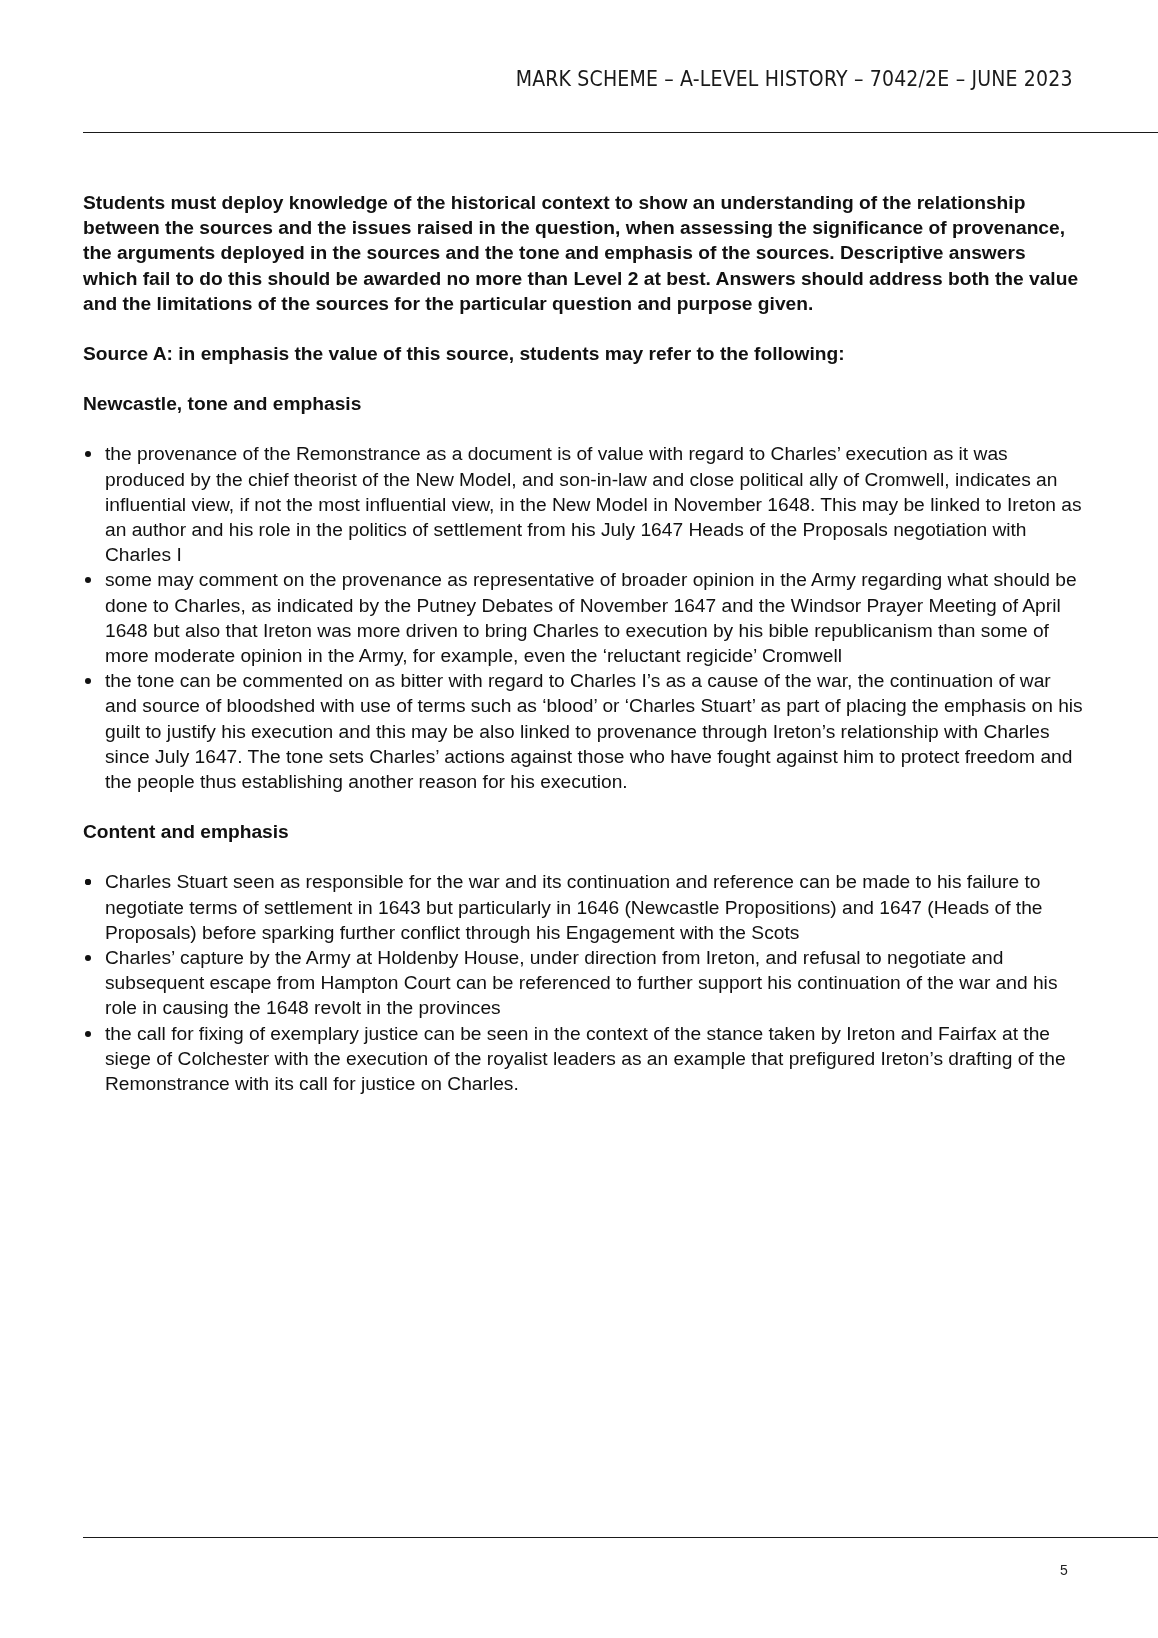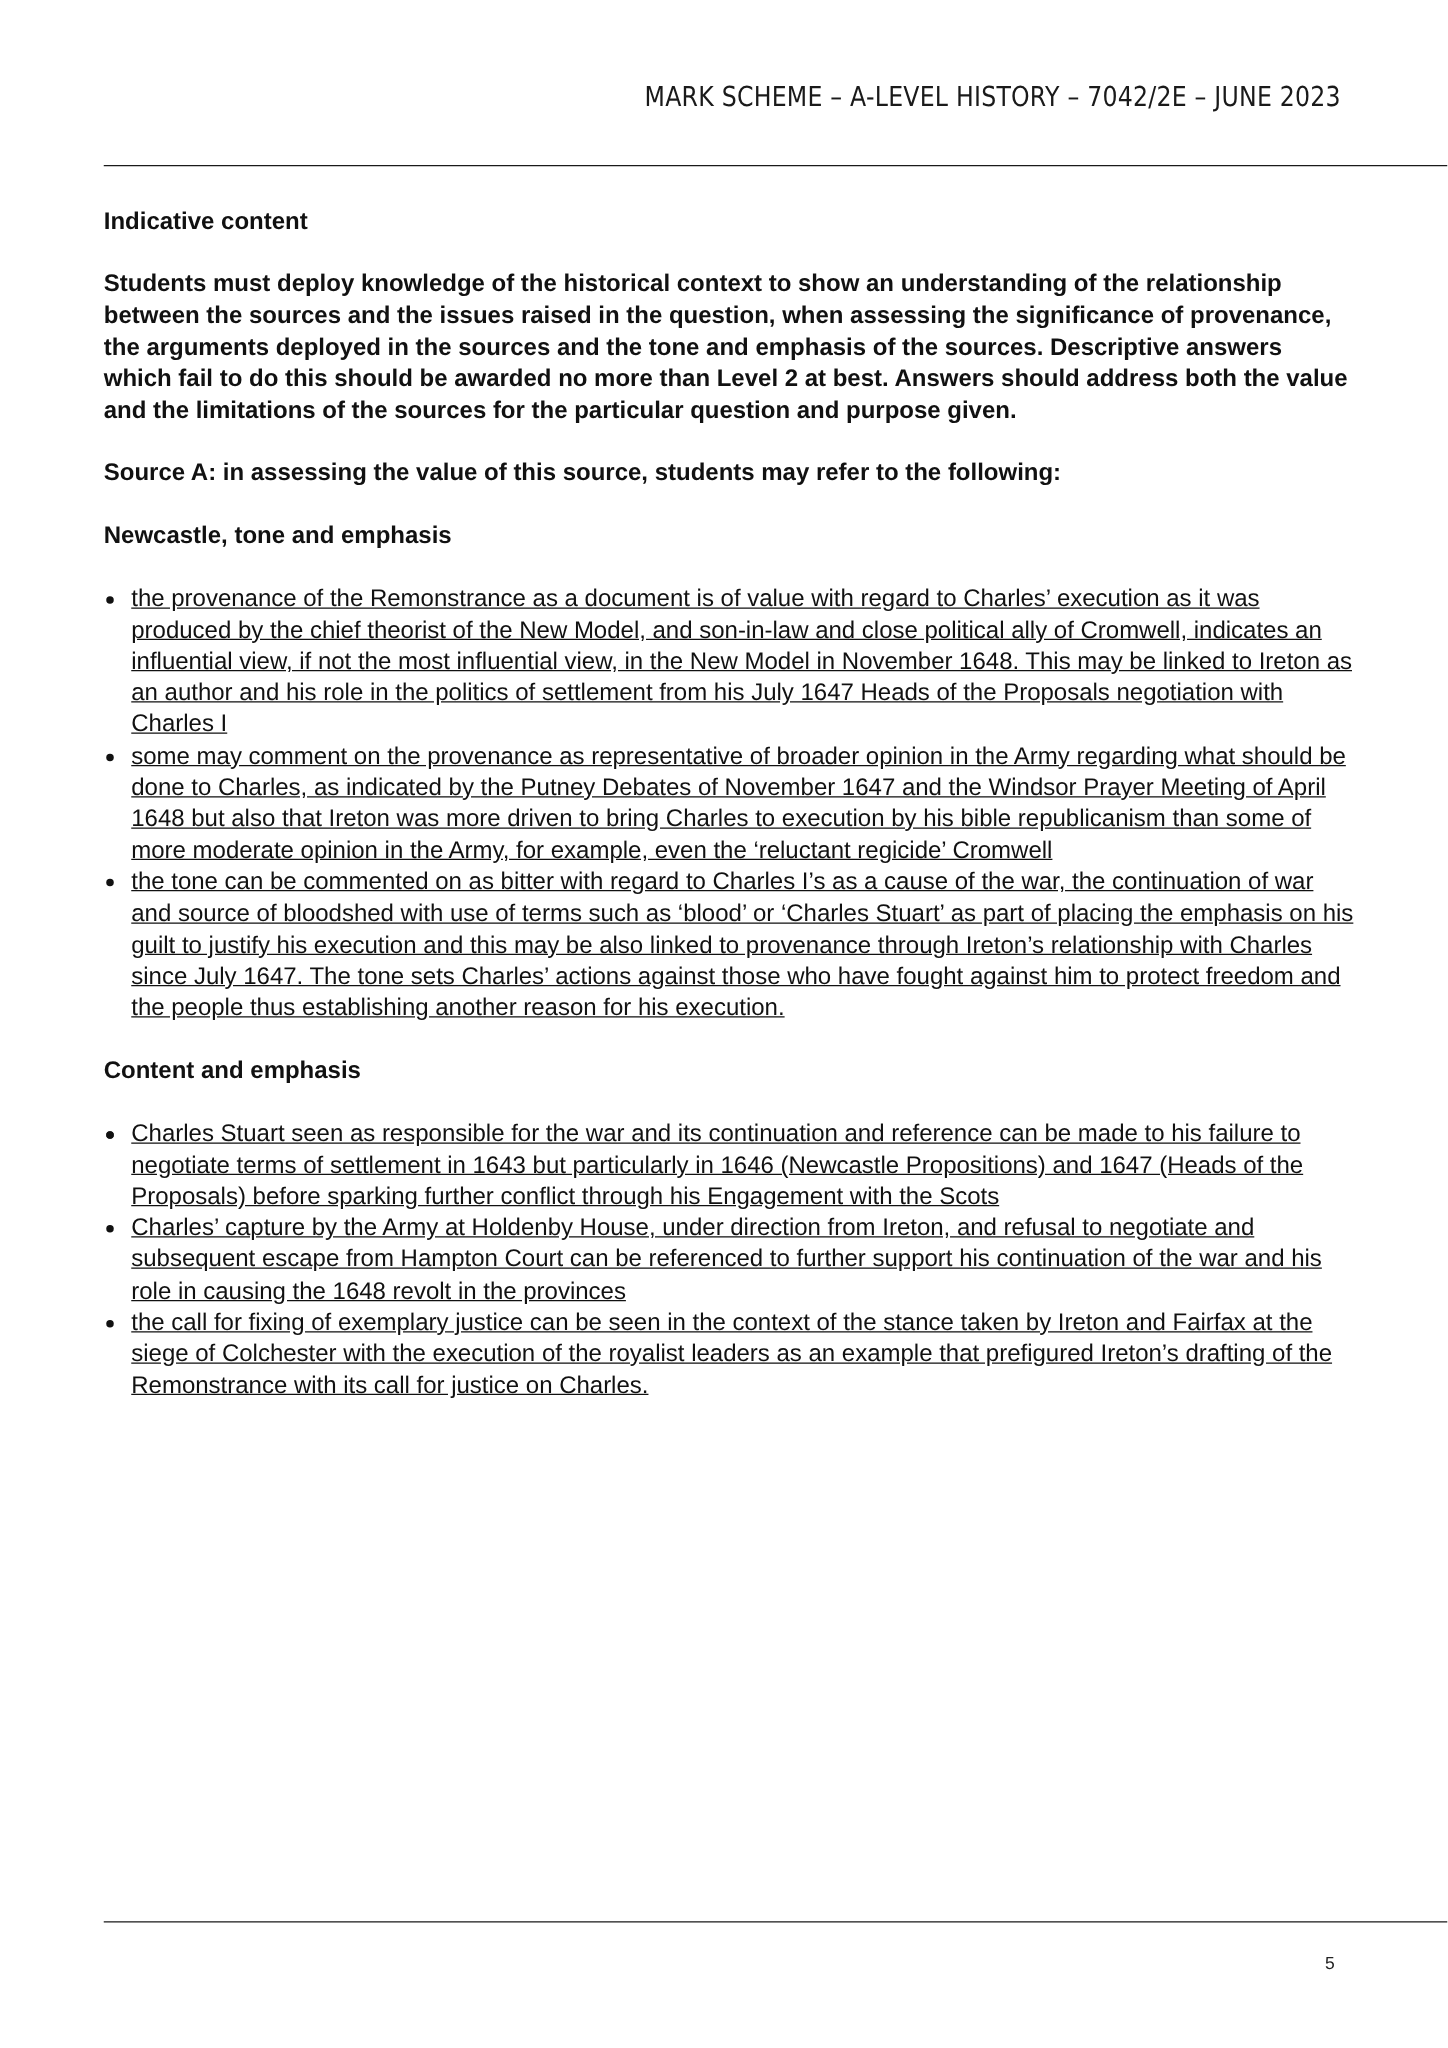--- a/index.html
+++ b/index.html
@@ -21,37 +21,36 @@
       position: absolute; top: 1562px; left: 1060px;
       font-size: 14px; color: #222;
     }
     .content {
       position: absolute; left: 83px; top: 165px; width: 1000px;
       font-size: 19.2px; line-height: 25.2px;
     }
     .content p { margin: 0; }
     .bold { font-weight: bold; }
     .gap1 { margin-top: 25px !important; }
-    ul.bullets { list-style: none; margin: 25px 0 0 0; padding: 0; text-decoration: underline; }
+    ul.bullets { list-style: none; margin: 25px 0 0 0; padding: 0; }
     ul.bullets li { position: relative; padding-left: 22px; }
     ul.bullets li .dot {
       position: absolute; left: 2px; top: 10px; width: 6px; height: 6px;
       border-radius: 50%; background: #111;
     }
   </style>
 </head>
 <body>
 
 <div class="header-title">MARK SCHEME – A-LEVEL HISTORY – 7042/2E – JUNE 2023</div>
 <div class="rule top"></div>
 
 <div class="content">
-  <p class="bold">Indicative content</p>
   <p class="bold gap1">Students must deploy knowledge of the historical context to show an understanding of the relationship between the sources and the issues raised in the question, when assessing the significance of provenance, the arguments deployed in the sources and the tone and emphasis of the sources. Descriptive answers which fail to do this should be awarded no more than Level 2 at best. Answers should address both the value and the limitations of the sources for the particular question and purpose given.</p>
-  <p class="bold gap1">Source A: in assessing the value of this source, students may refer to the following:</p>
+  <p class="bold gap1">Source A: in emphasis the value of this source, students may refer to the following:</p>
 
   <p class="bold gap1">Newcastle, tone and emphasis</p>
   <ul class="bullets">
     <li><span class="dot"></span><span>the provenance of the Remonstrance as a document is of value with regard to Charles’ execution as it was produced by the chief theorist of the New Model, and son-in-law and close political ally of Cromwell, indicates an influential view, if not the most influential view, in the New Model in November 1648. This may be linked to Ireton as an author and his role in the politics of settlement from his July 1647 Heads of the Proposals negotiation with Charles I</span></li>
     <li><span class="dot"></span><span>some may comment on the provenance as representative of broader opinion in the Army regarding what should be done to Charles, as indicated by the Putney Debates of November 1647 and the Windsor Prayer Meeting of April 1648 but also that Ireton was more driven to bring Charles to execution by his bible republicanism than some of more moderate opinion in the Army, for example, even the ‘reluctant regicide’ Cromwell</span></li>
     <li><span class="dot"></span><span>the tone can be commented on as bitter with regard to Charles I’s as a cause of the war, the continuation of war and source of bloodshed with use of terms such as ‘blood’ or ‘Charles Stuart’ as part of placing the emphasis on his guilt to justify his execution and this may be also linked to provenance through Ireton’s relationship with Charles since July 1647. The tone sets Charles’ actions against those who have fought against him to protect freedom and the people thus establishing another reason for his execution.</span></li>
   </ul>
 
   <p class="bold gap1">Content and emphasis</p>
   <ul class="bullets">

